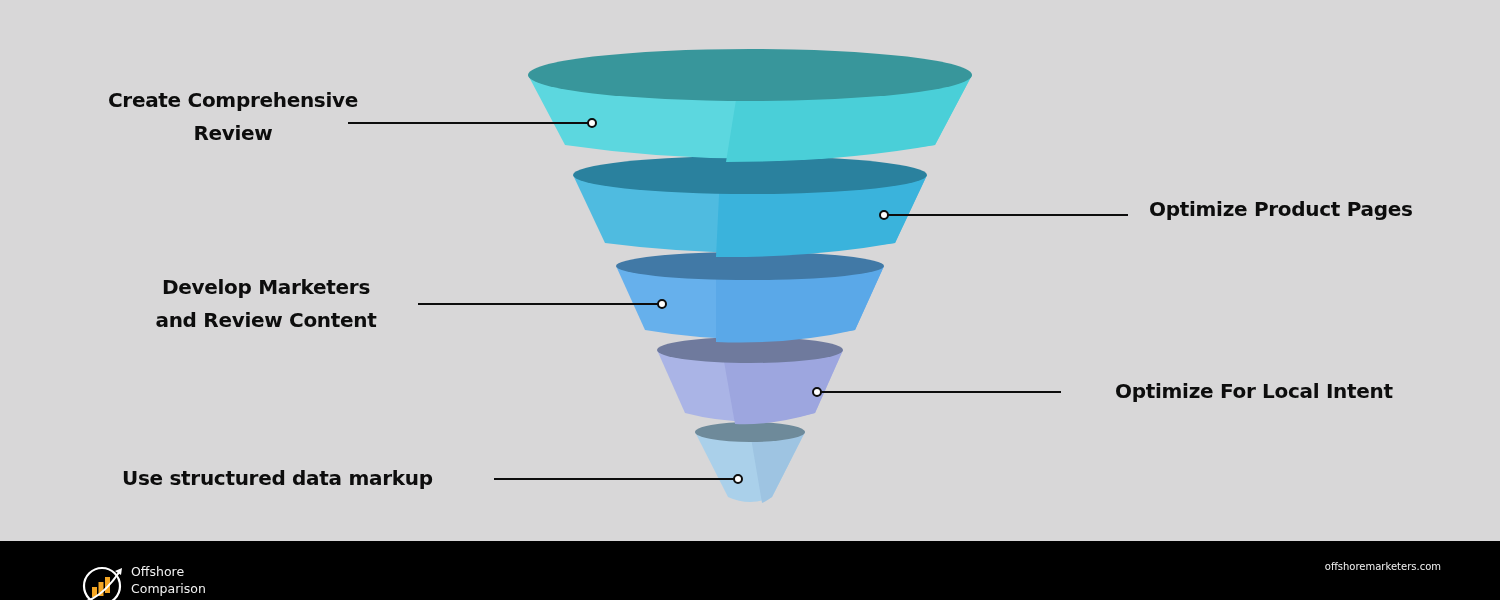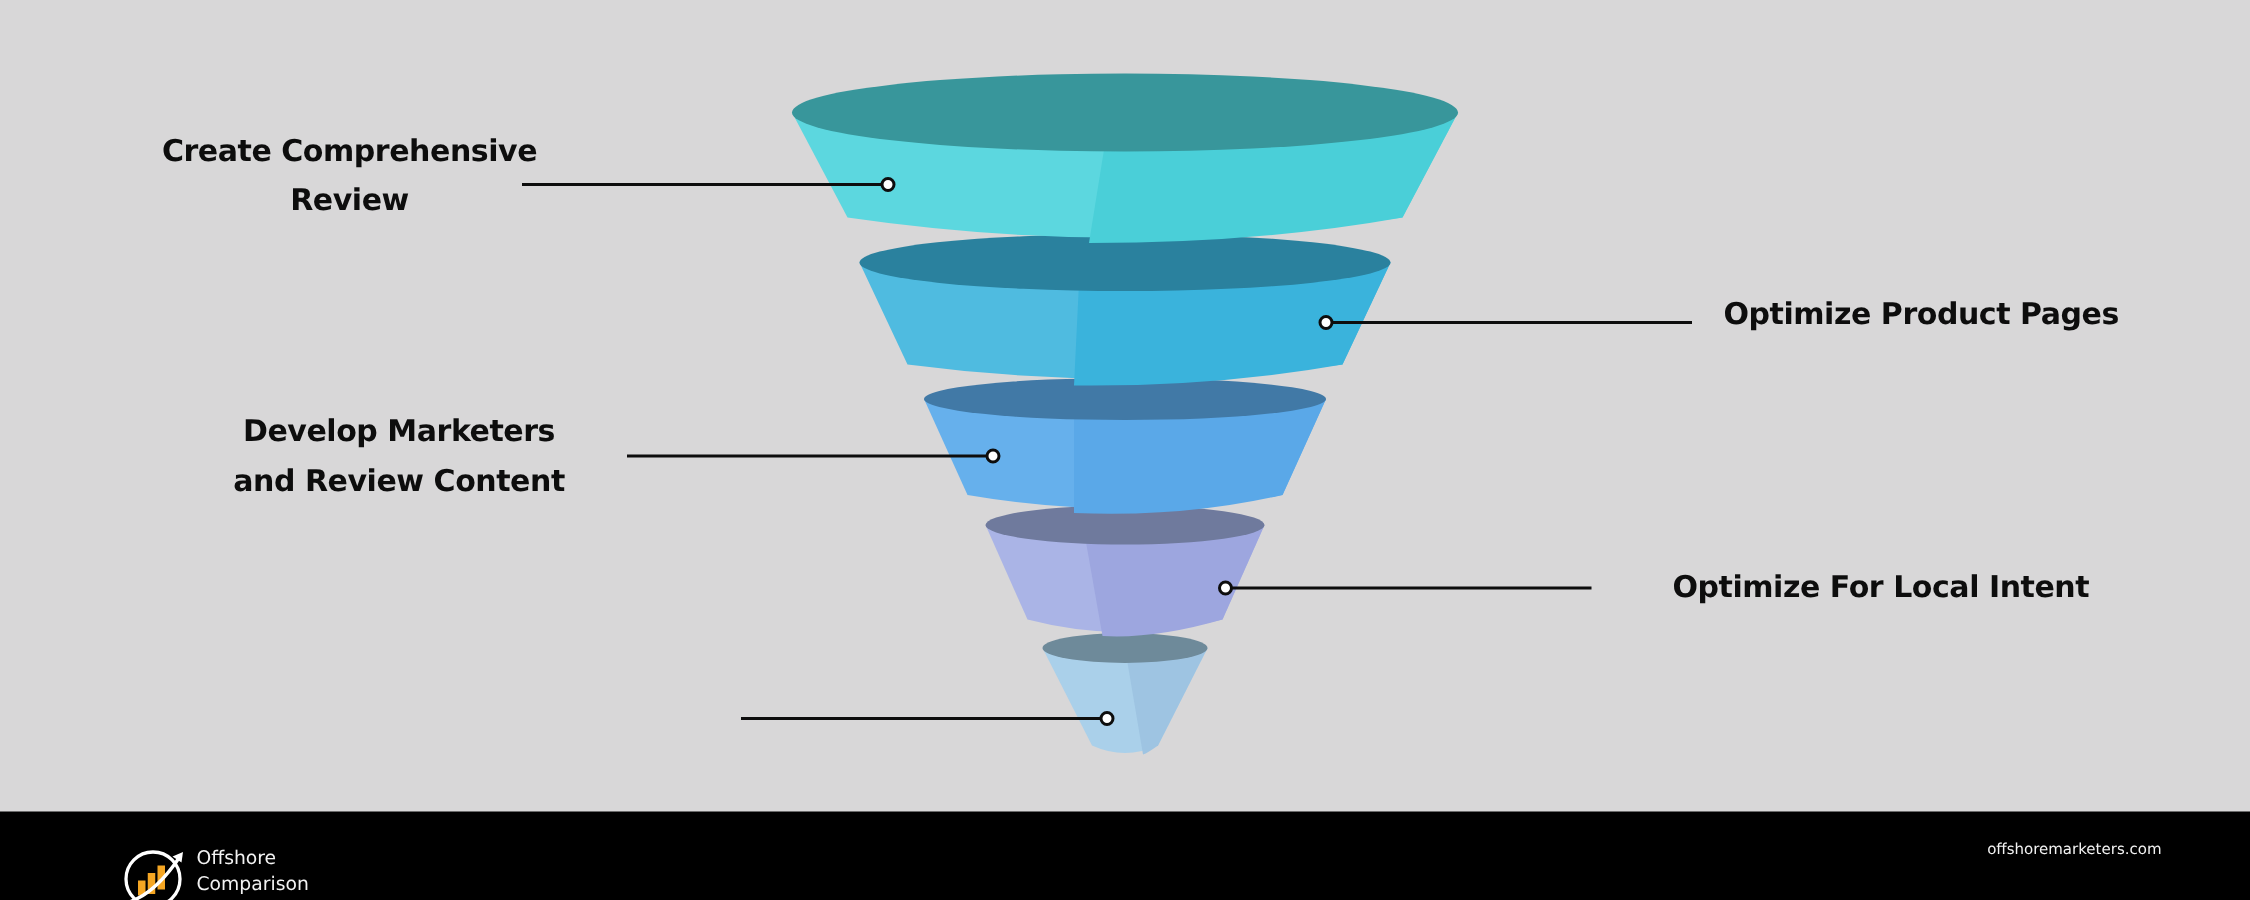--- a/index.html
+++ b/index.html
@@ -108,20 +108,23 @@
 
   <div class="label center" style="left:130px; top:271px; width:272px;">
     <div>Develop Marketers</div>
     <div>and Review Content</div>
   </div>
 
   <div class="label" style="left:1079px; top:375px;margin-left:36px;">
     <div>Optimize For Local Intent</div>
   </div>
 
+  <div class="label" style="left:122px; top:462px;">
+    <div>Use structured data markup</div>
+  </div>
 </div>
 
 <div class="footer">
   <div class="logo">
     <svg class="logo-mark" viewBox="0 0 44 44">
       <circle cx="20" cy="23" r="18" fill="none" stroke="#ffffff" stroke-width="2.2"></circle>
       <rect x="10" y="24" width="5" height="10" fill="#f5a623"></rect>
       <rect x="16.5" y="19" width="5" height="14" fill="#f5a623"></rect>
       <rect x="23" y="14" width="5" height="16" fill="#f5a623"></rect>
       <path d="M5,38 Q22,32 38,8" stroke="#ffffff" stroke-width="2.2" fill="none"></path>

